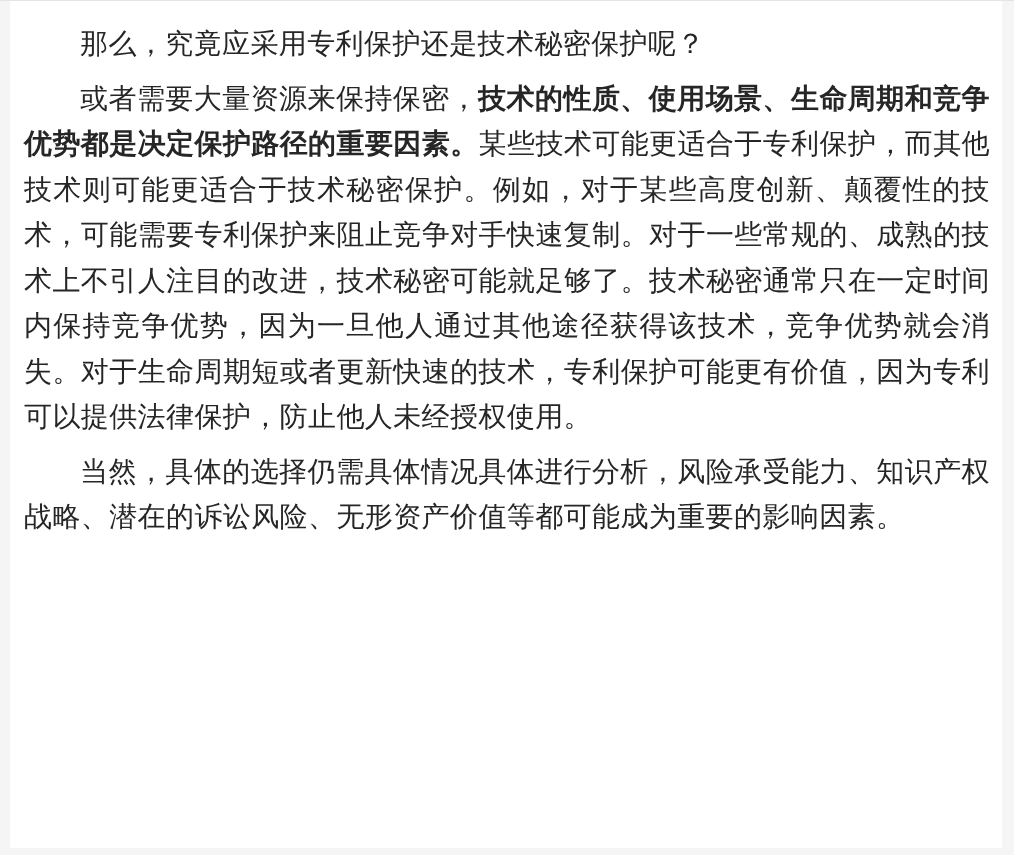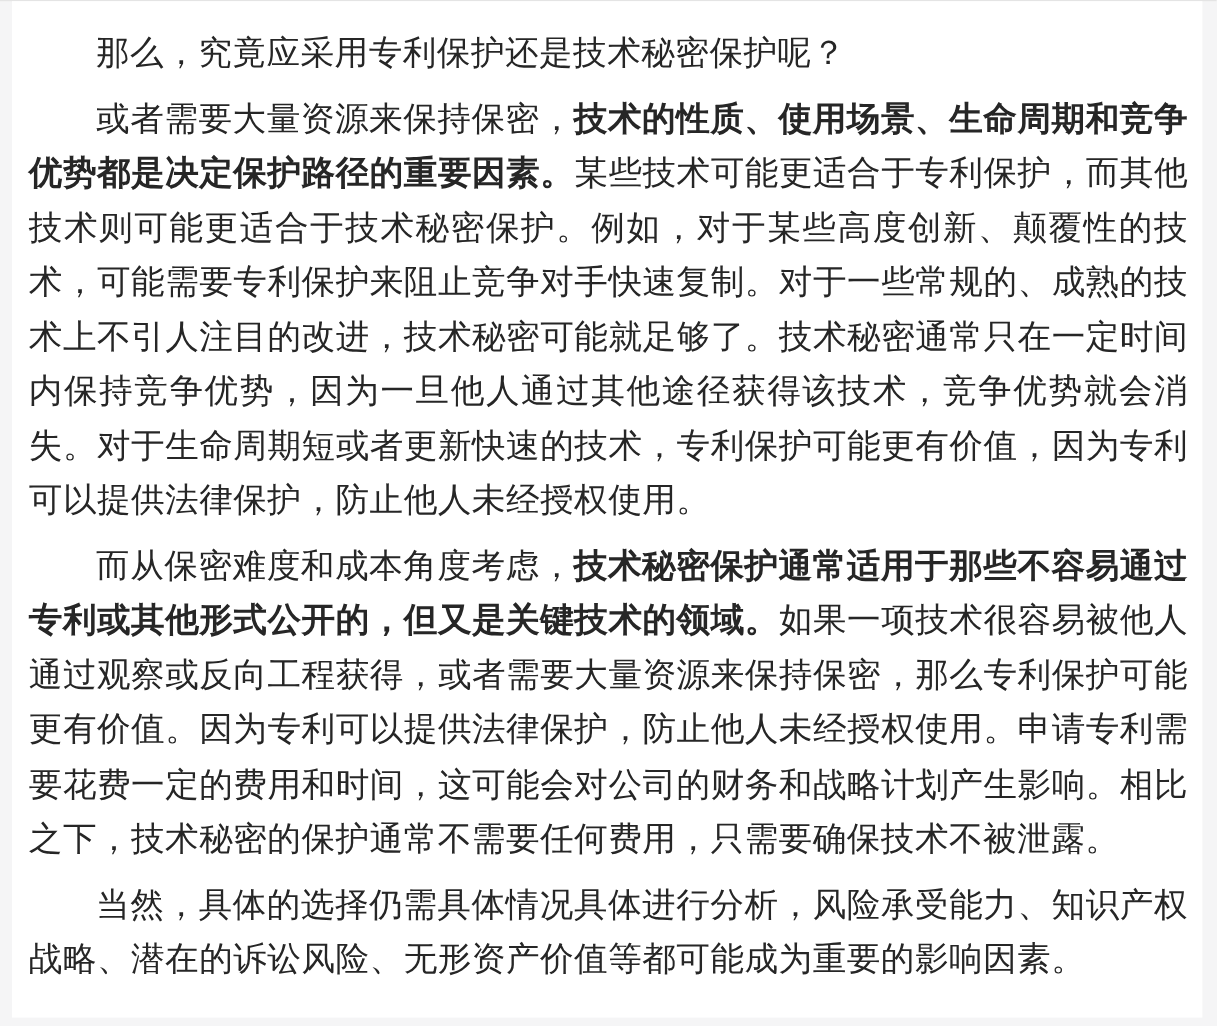--- a/index.html
+++ b/index.html
@@ -1,20 +1,20 @@
 <!DOCTYPE html>
 <html lang="zh" style="--page-bg: #f5f5f6; --content-bg: #ffffff; --text-color: #262626;"><head>
 <meta charset="utf-8">
 <style>
   :root{
     --page-bg:#f5f5f6;
     --content-bg:#ffffff;
     --text-color:#262626;
   }
-  *{margin:0;padding:0;box-sizing:border-box;}
+  *{margin:0;padding:0;box-sizing:border-box;font-family:Liberation Serif, serif;}
   html,body{
     width:1014px;height:855px;
     overflow:hidden;
     background:var(--page-bg);
     font-family:"Liberation Sans","DejaVu Sans",sans-serif;
   }
   .page{
     position:relative;
     width:1014px;height:855px;
     background:var(--page-bg);
@@ -45,16 +45,15 @@
   .content p:last-child{margin-bottom:0;}
   .content strong{font-weight:700;}
 </style>
 </head>
 <body>
 
 <div class="page">
   <div class="content">
       <p><span>那么，究竟应采用专利保护还是技术秘密保护呢？</span></p>
       <p><span>或者需要大量资源来保持保密，</span><strong>技术的性质、使用场景、生命周期和竞争优势都是决定保护路径的重要因素。</strong><span>某些技术可能更适合于专利保护，而其他技术则可能更适合于技术秘密保护。例如，对于某些高度创新、颠覆性的技术，可能需要专利保护来阻止竞争对手快速复制。对于一些常规的、成熟的技术上不引人注目的改进，技术秘密可能就足够了。技术秘密通常只在一定时间内保持竞争优势，因为一旦他人通过其他途径获得该技术，竞争优势就会消失。对于生命周期短或者更新快速的技术，专利保护可能更有价值，因为专利可以提供法律保护，防止他人未经授权使用。</span></p>
-      <p><span>而从保密难度和成本角度考虑，</span><strong>技术秘密保护通常适用于那些不容易通过专利或其他形式公开的，但又是关键技术的领域。</strong><span>如果一项技术很容易被他人通过观察或反向工程获得，或者需要大量资源来保持保密，那么专利保护可能更有价值。因为专利可以提供法律保护，防止他人未经授权使用。申请专利需要花费一定的费用和时间，这可能会对公司的财务和战略计划产生影响。相比之下，技术秘密的保护通常不需要任何费用，只需要确保技术不被泄露。</span></p>
       <p><span>当然，具体的选择仍需具体情况具体进行分析，风险承受能力、知识产权战略、潜在的诉讼风险、无形资产价值等都可能成为重要的影响因素。</span></p>
     </div>
 </div>
 
 </body></html>

